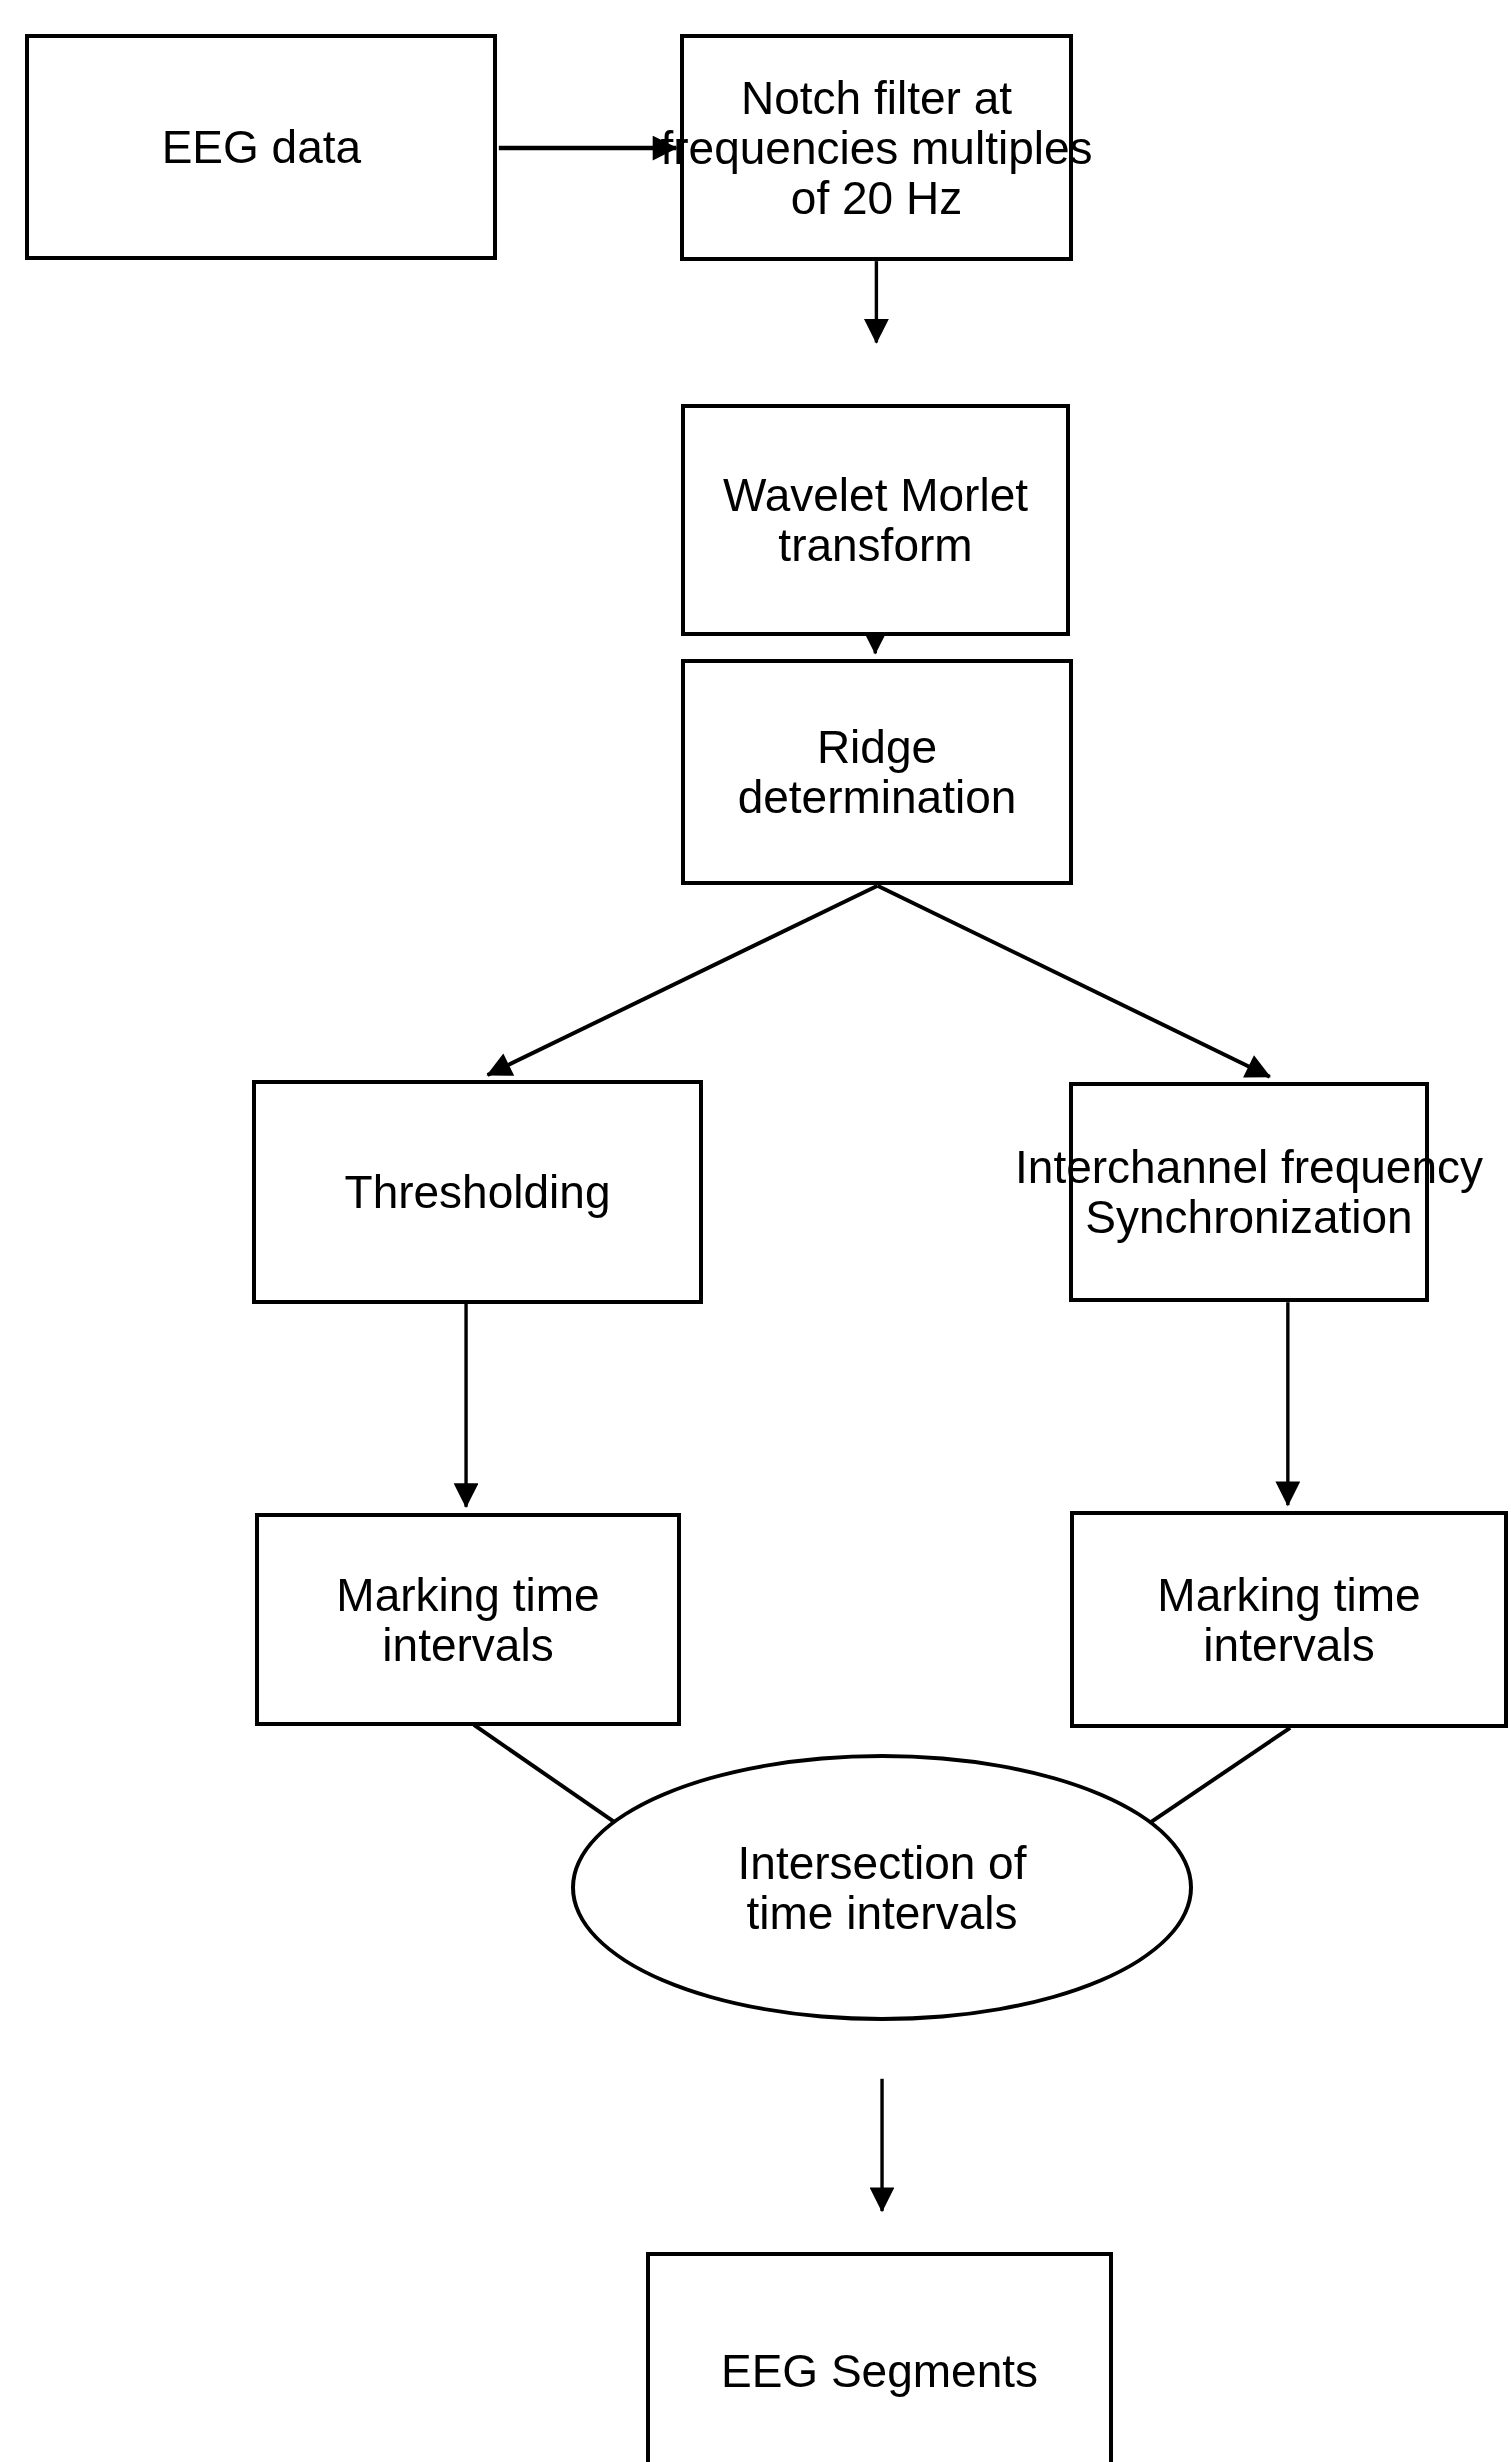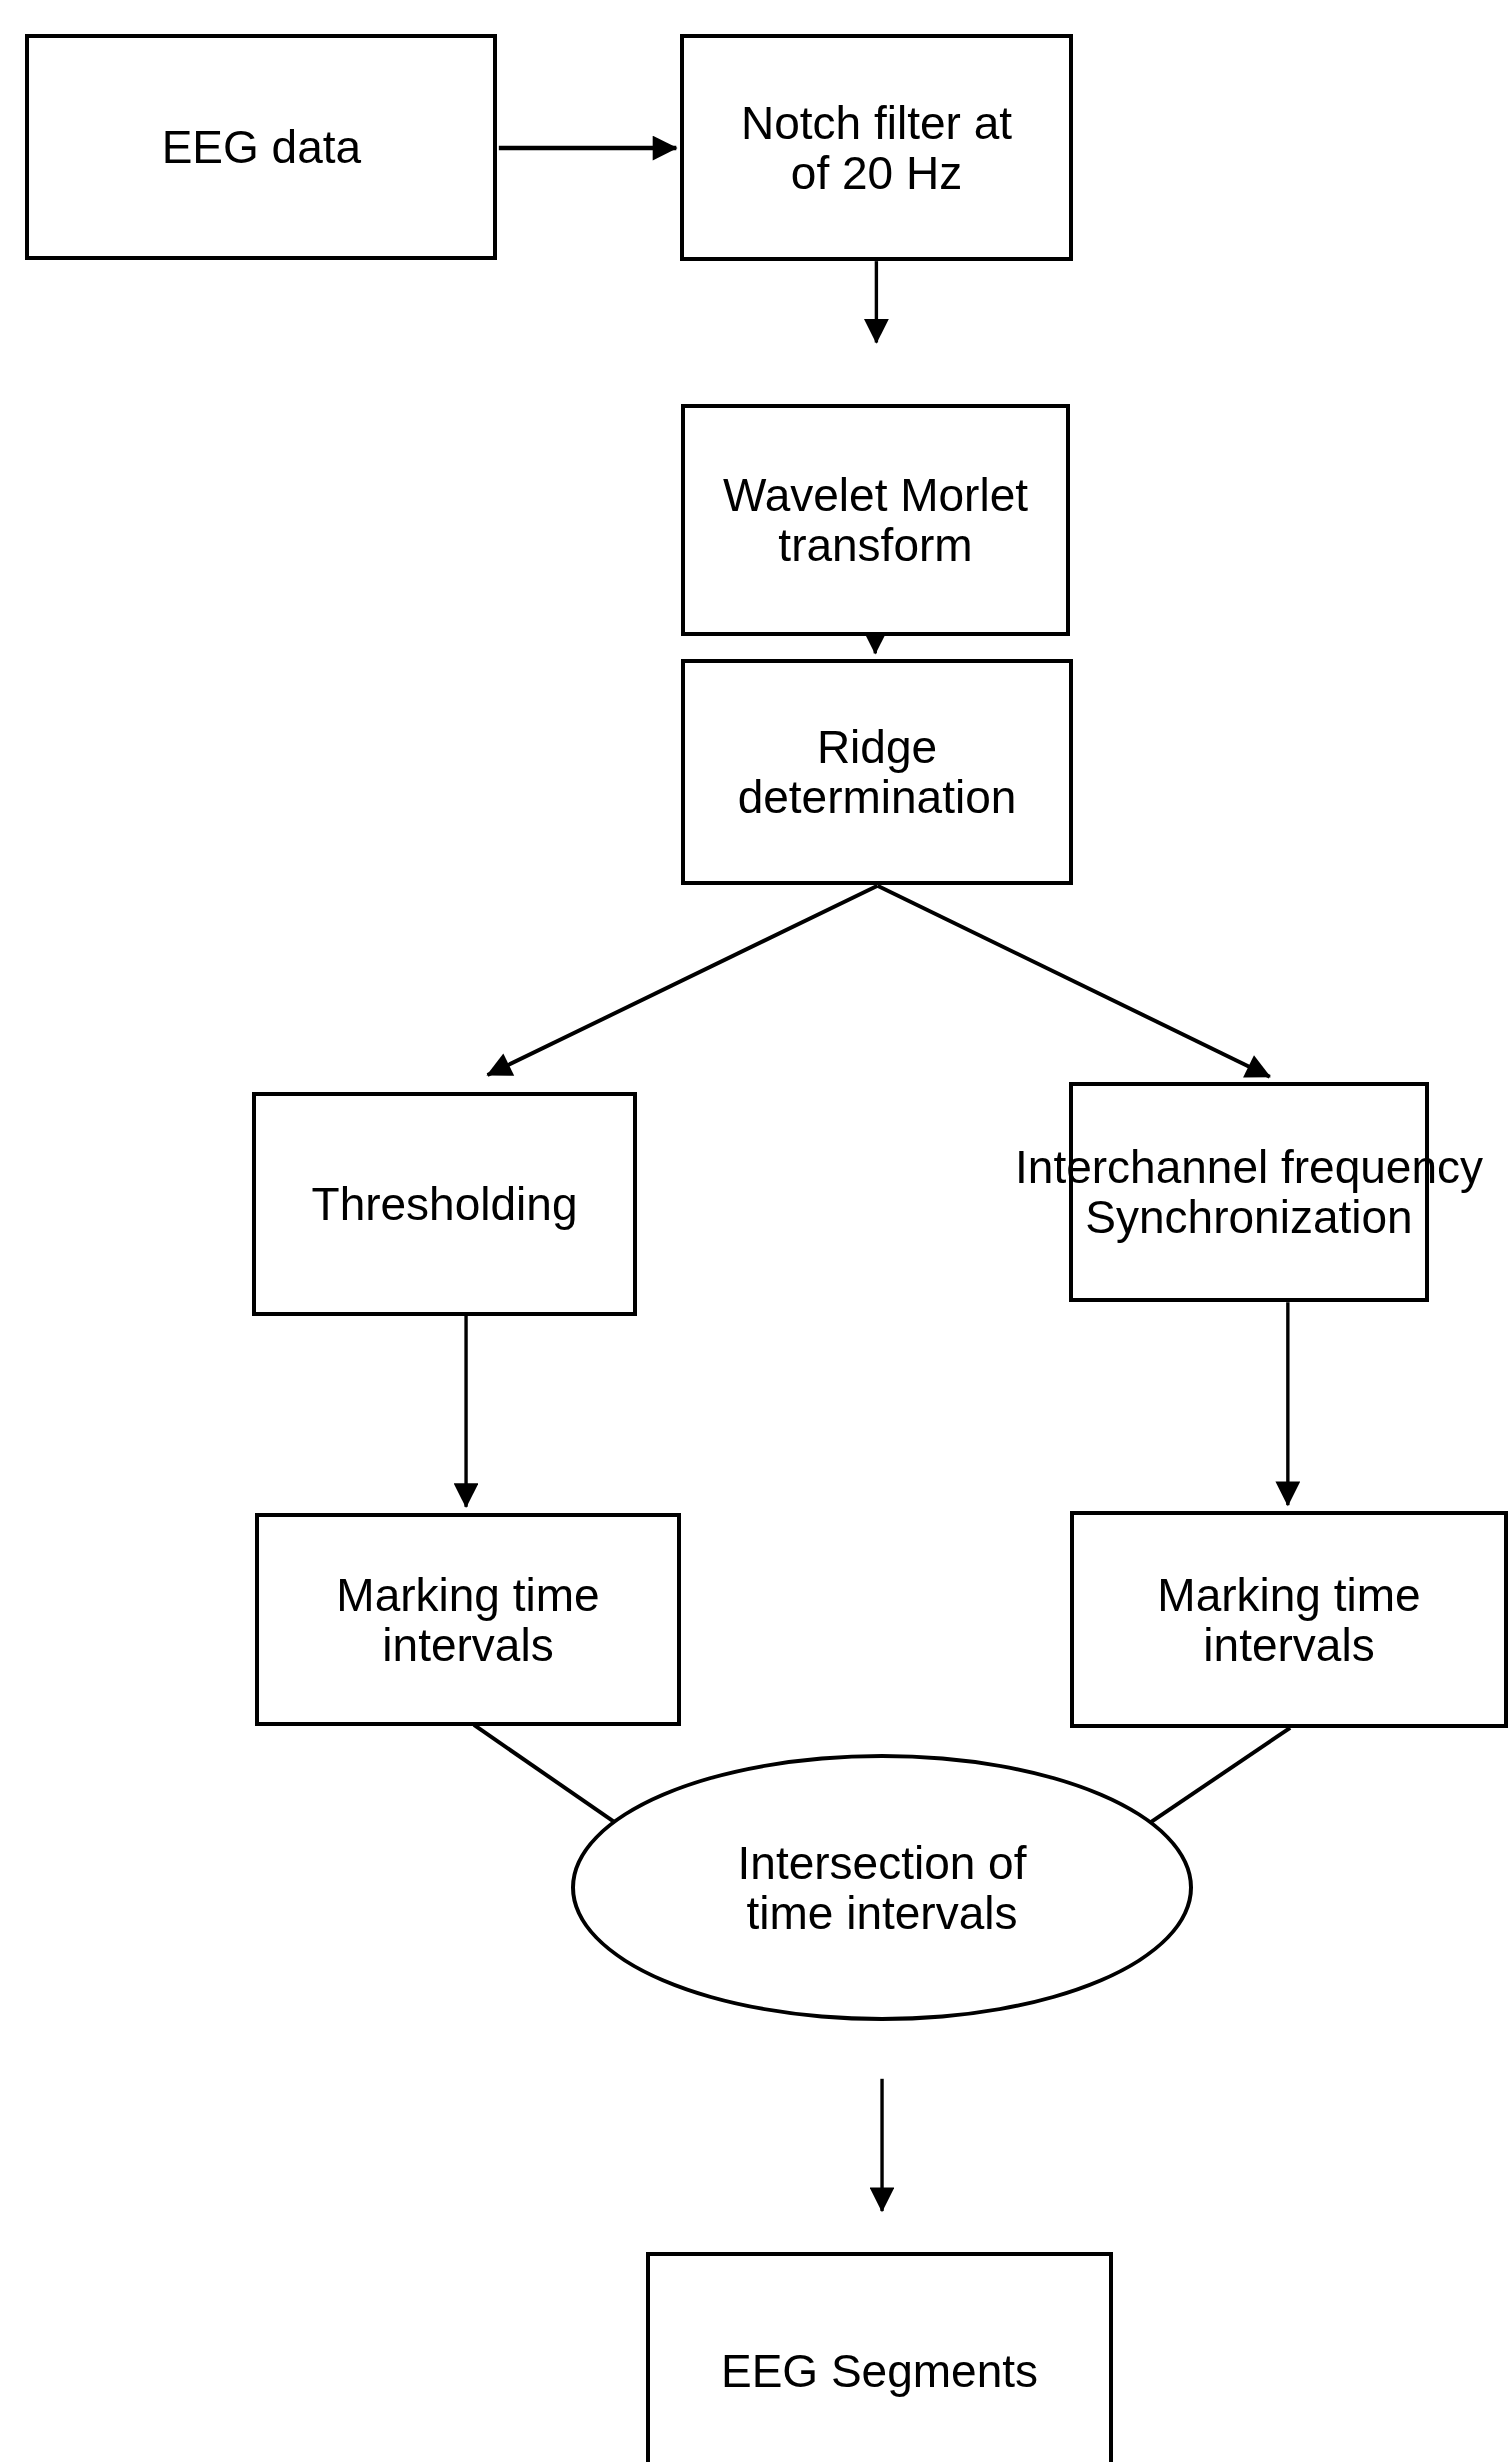--- a/index.html
+++ b/index.html
@@ -59,34 +59,35 @@
     <line x1="2282" y1="3057" x2="1950" y2="3282" stroke="#000000" stroke-width="7" marker-end="url(#arrow)"></line>
     <line x1="1560" y1="3678" x2="1560" y2="3912" stroke="#000000" stroke-width="6" marker-end="url(#arrow)"></line>
   </svg>
 
   <div class="node" style="left:25.4px; top:34px; width:472px; height:226px;">
     <div class="line">EEG data</div>
   </div>
 
   <div class="node" style="left:680px; top:34px; width:393px; height:227px;">
     <div class="line">Notch filter at</div>
+    <div class="line">frequencies multiples</div>
     <div class="line">of 20 Hz</div>
   </div>
 
   <div class="node" style="left:681px; top:360px; width:389px; height:232px;margin-top:44px;">
     <div class="line">Wavelet Morlet</div>
     <div class="line">transform</div>
   </div>
 
   <div class="node" style="left:681px; top:659px; width:392px; height:226px;">
     <div class="line">Ridge</div>
     <div class="line">determination</div>
   </div>
 
-  <div class="node" style="left:252px; top:1080px; width:385px; height:224px;margin-top:12px;">
+  <div class="node" style="left:252px; top:1080px; width:451px; height:224px;">
     <div class="line">Thresholding</div>
   </div>
 
   <div class="node" style="left:1069px; top:1082px; width:360px; height:220px;">
     <div class="line">Interchannel frequency</div>
     <div class="line">Synchronization</div>
   </div>
 
   <div class="node" style="left:255px; top:1513px; width:426px; height:213px;">
     <div class="line">Marking time</div>

